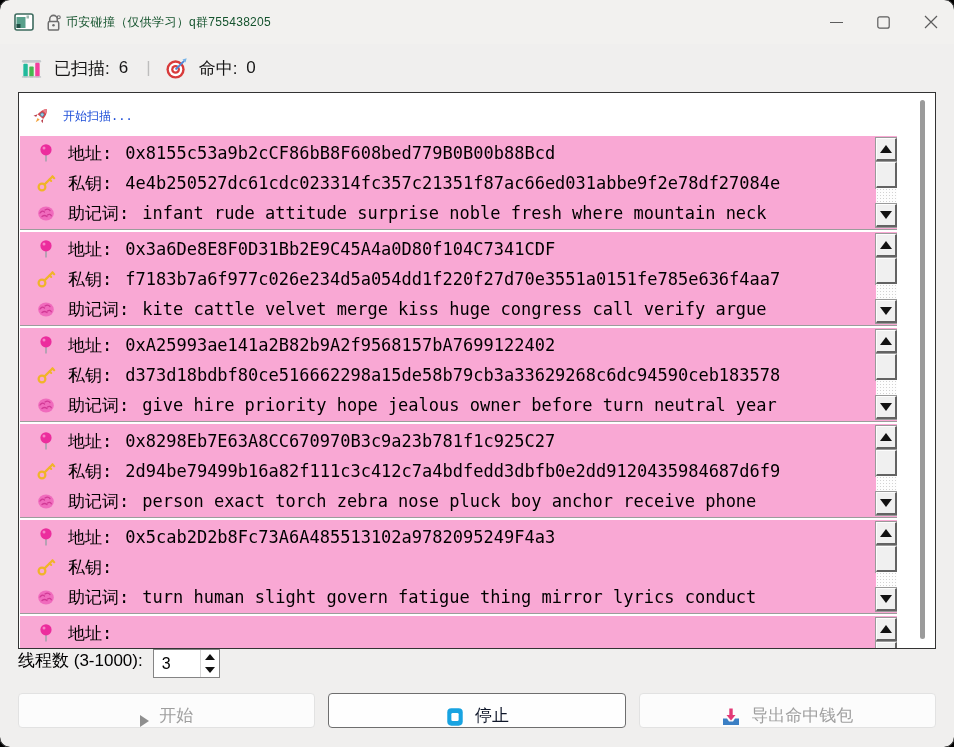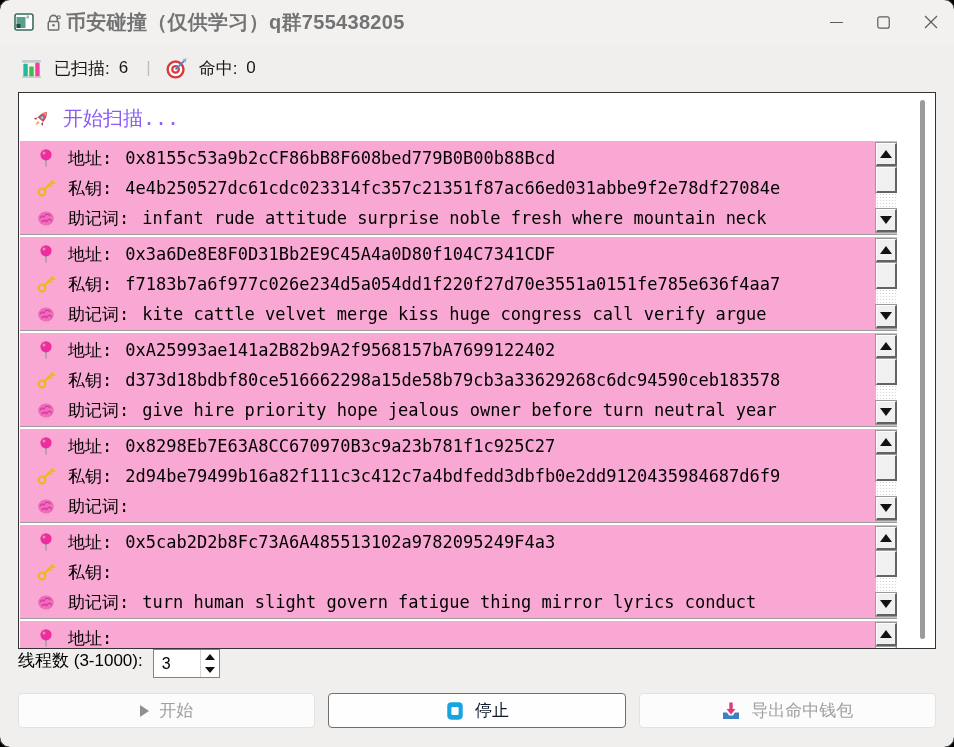--- a/index.html
+++ b/index.html
@@ -9,38 +9,38 @@
   .window {
     position:relative; width:954px; height:747px;
     background:#f0efee; border-radius:10px; overflow:hidden;
     outline:1px solid #4a4a4a;
   }
 
   
   .titlebar { height:44px; display:flex; align-items:center; padding-left:14px; background:#f2f1ef; }
   .app-icon { width:20px; height:20px; margin-right:10px; flex:none; }
   .lock-icon { width:19px; height:19px; margin-right:3px; flex:none; }
-  .title-text { font-size:20px; color:#737373; letter-spacing:.3px; white-space:nowrap;font-weight:bold; }
+  .title-text { font-size:12px; color:#14532d; letter-spacing:.3px; white-space:nowrap; }
   .win-controls { margin-left:auto; display:flex; height:100%; }
   .wc-btn { width:47px; height:100%; display:flex; align-items:center; justify-content:center; }
 
   
   .statusbar { height:48px; display:flex; align-items:center; padding-left:20px; font-size:17px; color:#161616; }
   .stat-icon { width:23px; height:23px; margin-right:11px; flex:none; }
   .stat-label { margin-right:9px; }
   .stat-value { }
   .stat-divider { color:#bdbdbd; margin:0 14px 0 18px; font-size:17px; }
 
   
   .log-panel {
     margin:0 18px; height:557px; background:#fff;
     border:1px solid #333; position:relative; overflow:hidden;
   }
   .start-line { display:flex; align-items:center; padding:12px 0 9px 11px;
-    font-family:"DejaVu Sans Mono", monospace; font-size:20px; color:#8b5cf6; }
+    font-family:"DejaVu Sans Mono", monospace; font-size:12px; color:#1d4ed8; }
   .rocket-icon { width:22px; height:22px; margin-right:11px; flex:none; }
 
   .entries { margin:0 38px 0 1px; }
   .entry { position:relative; height:94px; overflow:hidden; border-bottom:1px solid #9c9c9c; margin-bottom:2px; background:#f9a8d4; padding-top:2px; }
   .line { display:flex; align-items:center; height:30px; padding-left:16px; white-space:nowrap; overflow:hidden;
     font-family:"DejaVu Sans Mono", monospace; font-size:17px; color:#000; }
   .line-icon { width:20px; height:20px; margin-right:12px; flex:none; }
   .lbl { margin-right:13px; flex:none; }
   .val { }
 
@@ -68,21 +68,21 @@
   .thread-label { margin-right:10px; }
   .spinbox { width:67px; height:29px; background:#fff; border:1px solid #848484; display:flex; }
   .spin-value { flex:1; display:flex; align-items:center; padding-left:8px; font-size:16px; color:#000; }
   .spin-btns { width:19px; display:flex; flex-direction:column; border-left:1px solid #d6d6d6; }
   .spin-btn { flex:1; display:flex; align-items:center; justify-content:center; background:#fff; }
   .sp-up { width:0; height:0; border-left:5px solid transparent; border-right:5px solid transparent; border-bottom:6px solid #111; }
   .sp-down { width:0; height:0; border-left:5px solid transparent; border-right:5px solid transparent; border-top:6px solid #111; }
 
   
   .button-row { display:flex; gap:13px; margin:2px 18px 0; height:35px; }
-  .btn { flex:1; display:flex; align-items:center; justify-content:center; gap:10px;
+  .btn { flex:1; display:flex; align-items:flex-end; justify-content:center; gap:10px;
     background:#fcfcfc; border:1px solid #e2e2e2; border-radius:4px; font-size:17px; cursor:default; }
   .btn.disabled { color:#9f9f9f; }
   .btn.primary { border:1px solid #6e6e6e; color:#0f172a; background:#fefefe; }
   .btn-icon { width:20px; height:20px; flex:none; }
   .play-tri { width:0; height:0; border-top:6px solid transparent; border-bottom:6px solid transparent; border-left:9px solid #8f8f8f; }
 </style>
 </head>
 <body>
 
 <div class="window">
@@ -299,20 +299,21 @@
             </svg>
             <span class="lbl">私钥:</span>
             <span class="val">2d94be79499b16a82f111c3c412c7a4bdfedd3dbfb0e2dd9120435984687d6f9</span>
           </div>
           <div class="line">
             <svg class="line-icon" viewBox="0 0 20 20">
               <ellipse cx="10" cy="10.5" rx="7.8" ry="7" fill="#f06bbd"></ellipse>
               <path d="M4 10 q2 -3 4.5 -1 M9 7 q3 -2 5 0.5 M6 13.5 q2.5 -2 5 0 M11.5 12 q2.5 -1.5 3.8 0.8" fill="none" stroke="#d23a96" stroke-width="1.3" stroke-linecap="round"></path>
             </svg>
             <span class="lbl">助记词:</span>
+            <span class="val">person exact torch zebra nose pluck boy anchor receive phone</span>
           </div>
           <div class="mini-scroll">
             <div class="ms-btn">
               <span class="tri-up"></span>
             </div>
             <div class="ms-thumb"></div>
             <div class="ms-track"></div>
             <div class="ms-btn">
               <span class="tri-down"></span>
             </div>

